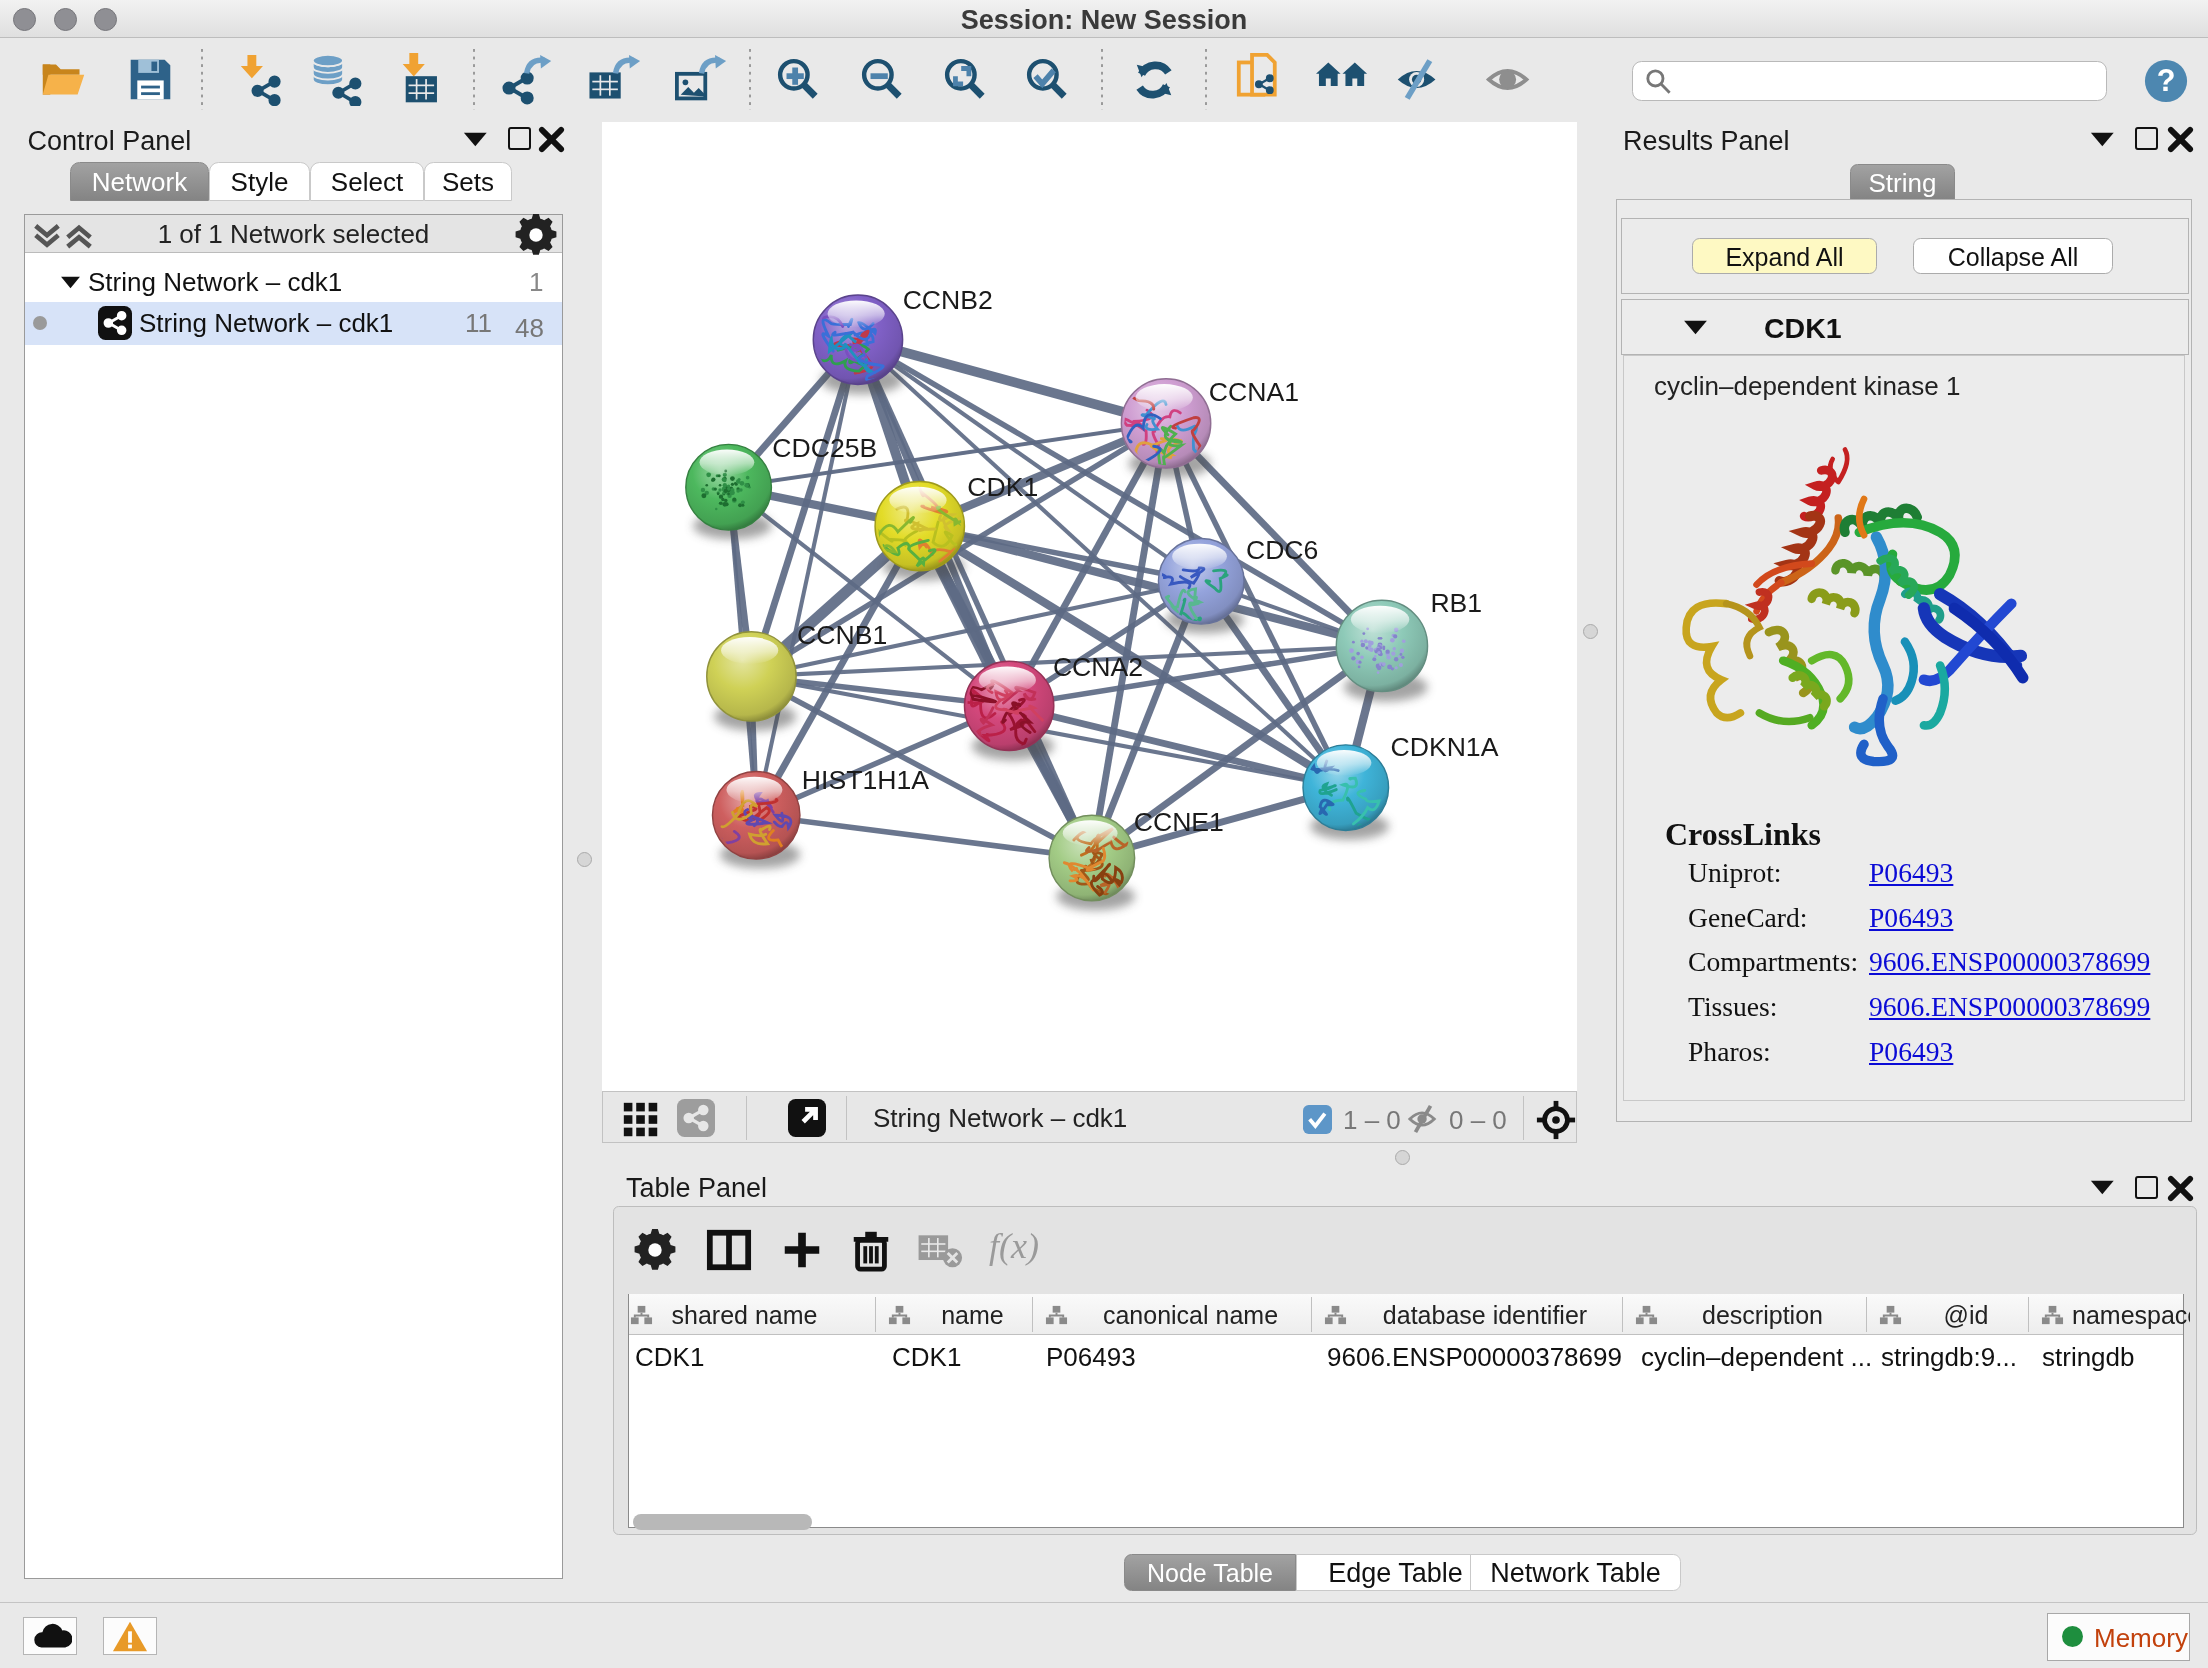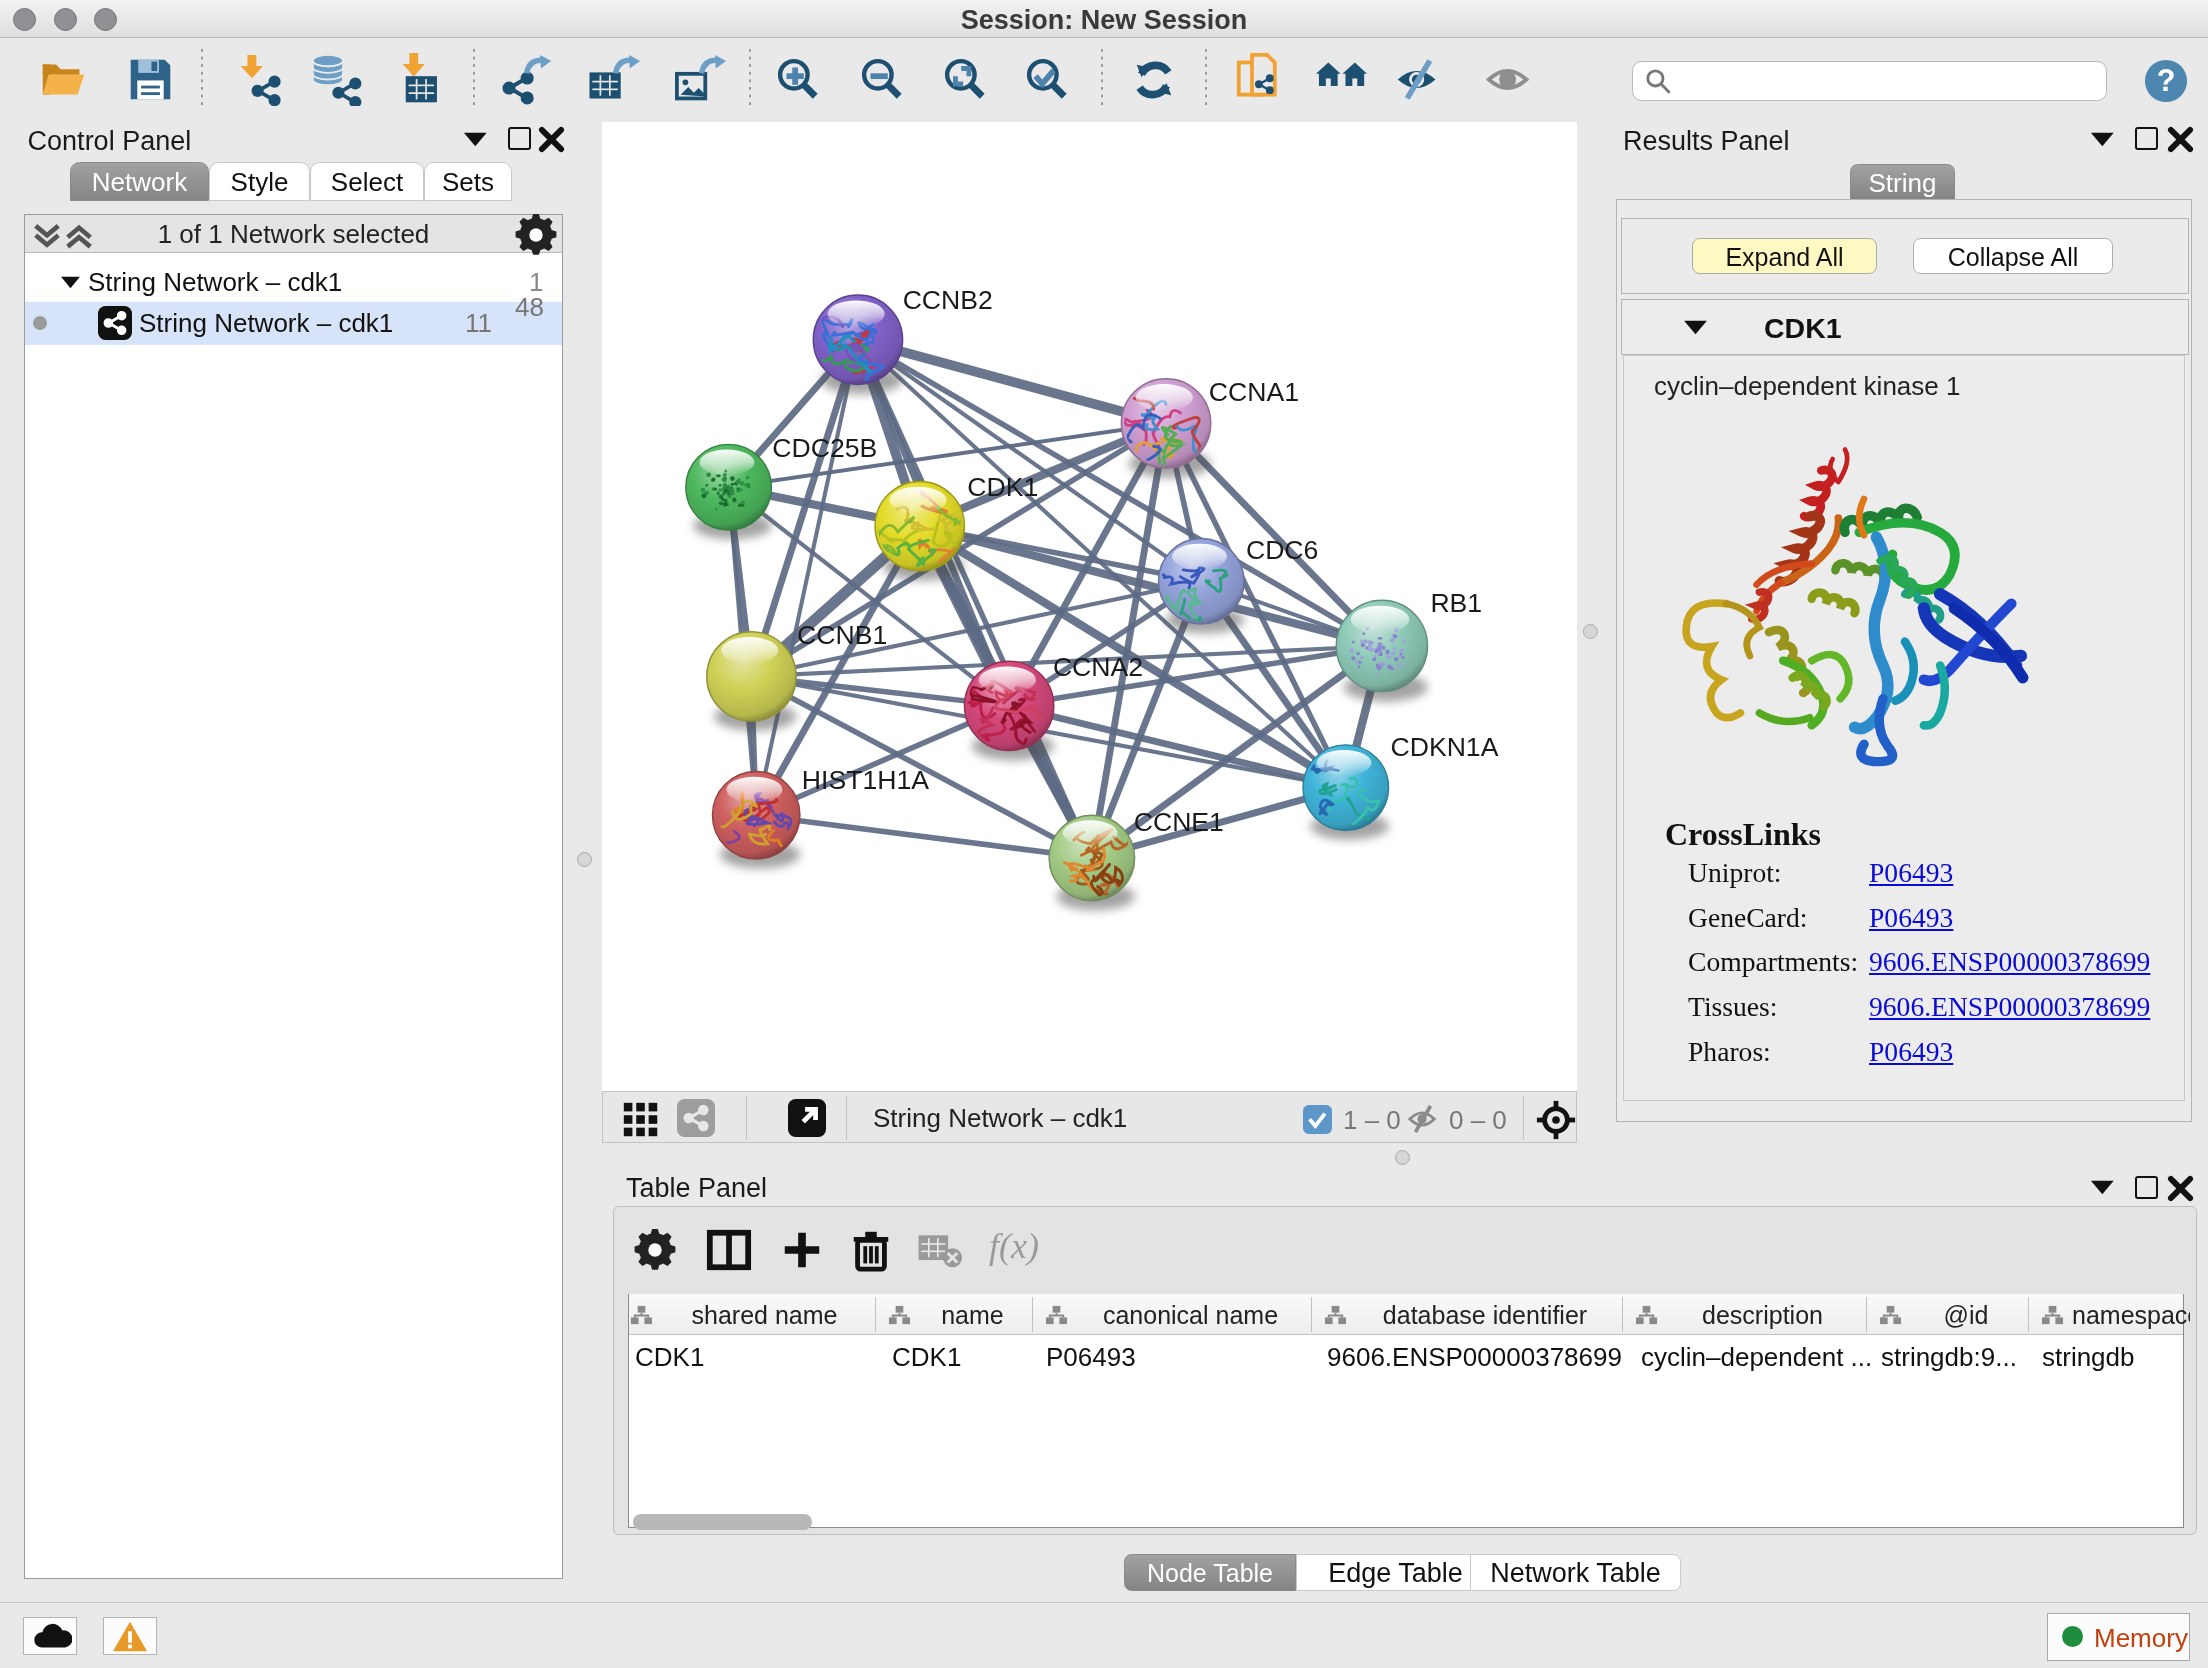--- a/index.html
+++ b/index.html
@@ -221,21 +221,21 @@
     <g stroke="#fff" stroke-width="3.08" fill="#fff">
       <line x1="11.4" y1="18.0" x2="24.6" y2="10.3"></line>
       <line x1="11.4" y1="18.0" x2="24.6" y2="25.7"></line>
       <circle cx="10.96" cy="18.0" r="3.52"></circle>
       <circle cx="25.04" cy="10.3" r="3.52"></circle>
       <circle cx="25.04" cy="25.7" r="3.52"></circle>
     </g>
   </svg>
 <div class="abs" style="left:139px;top:308px;font-size:26px;color:#111;">String Network – cdk1</div>
 <div class="abs" style="left:465px;top:308px;font-size:26px;color:#777;">11</div>
-<div class="abs" style="left:515px;top:292px;font-size:26px;color:#777;">48</div>
+<div class="abs" style="left:515px;top:313px;font-size:26px;color:#777;">48</div>
 <div class="abs" style="left:602px;top:122px;width:975px;height:969px;background:#fff;"></div>
 <svg class="abs" style="left:602px;top:122px;" width="975" height="969" viewBox="633 128 1025 1019">
     <defs>
       <radialGradient id="gCCNB2" cx="40%" cy="32%" r="72%">
         <stop offset="0%" stop-color="#b9a8e0"></stop>
         <stop offset="45%" stop-color="#8161c8"></stop>
         <stop offset="85%" stop-color="#7155b0"></stop>
         <stop offset="100%" stop-color="#4f3c7c"></stop>
       </radialGradient>
       <clipPath id="cCCNB2">
@@ -826,21 +826,21 @@
   </svg>
 <div class="abs" style="left:989px;top:1225px;font-size:36px;color:#9a9a9a;font-family:'Liberation Serif',serif;font-style:italic;">f(x)</div>
 <div class="abs" style="left:628px;top:1294px;width:1556px;height:234px;border:1px solid #8a8a8a;background:#fff;"></div>
 <div class="abs" style="left:629px;top:1294px;width:1554px;height:41px;background:linear-gradient(#fafafa,#ededed);border-bottom:1px solid #c0c0c0;"></div>
 <svg class="abs" style="left:630px;top:1304px;" width="23" height="23" viewBox="0 0 24 24">
     <rect x="8" y="2" width="8" height="7" fill="#8a8a8a"></rect>
     <rect x="1" y="14" width="8" height="7" fill="#8a8a8a"></rect>
     <rect x="15" y="14" width="8" height="7" fill="#8a8a8a"></rect>
     <path d="M12 9 v3 M5 14 v-2 h14 v2" stroke="#8a8a8a" stroke-width="2" fill="none"></path>
   </svg>
-<div class="abs" style="left:660px;top:1301px;width:209px;text-align:center;font-size:25px;color:#222;overflow:hidden;white-space:nowrap;">shared name</div>
+<div class="abs" style="left:640px;top:1301px;width:209px;text-align:center;font-size:25px;color:#222;overflow:hidden;white-space:nowrap;">shared name</div>
 <div class="abs" style="left:875px;top:1297px;width:1px;height:35px;background:#c0c0c0;"></div>
 <svg class="abs" style="left:888px;top:1304px;" width="23" height="23" viewBox="0 0 24 24">
     <rect x="8" y="2" width="8" height="7" fill="#8a8a8a"></rect>
     <rect x="1" y="14" width="8" height="7" fill="#8a8a8a"></rect>
     <rect x="15" y="14" width="8" height="7" fill="#8a8a8a"></rect>
     <path d="M12 9 v3 M5 14 v-2 h14 v2" stroke="#8a8a8a" stroke-width="2" fill="none"></path>
   </svg>
 <div class="abs" style="left:919px;top:1301px;width:107px;text-align:center;font-size:25px;color:#222;overflow:hidden;white-space:nowrap;">name</div>
 <div class="abs" style="left:1032px;top:1297px;width:1px;height:35px;background:#c0c0c0;"></div>
 <svg class="abs" style="left:1045px;top:1304px;" width="23" height="23" viewBox="0 0 24 24">

